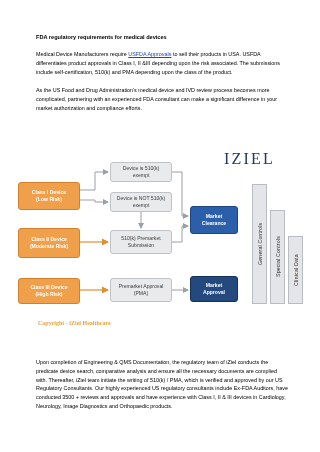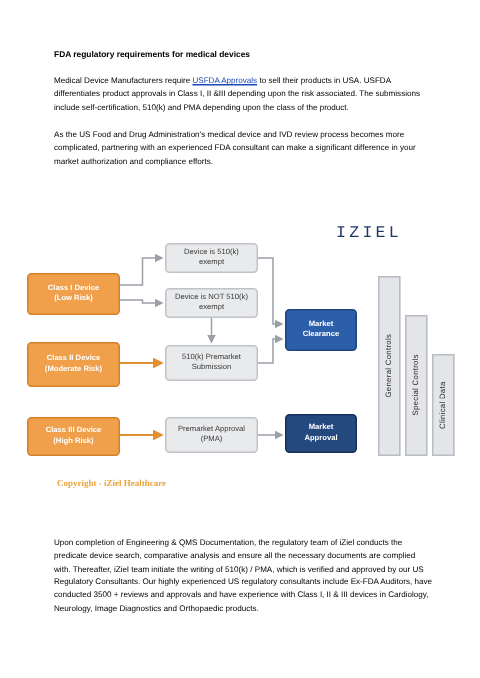--- a/index.html
+++ b/index.html
@@ -60,24 +60,24 @@
     position: absolute;
     left: 196px;
     top: 14px;
     width: 78px;
     height: 34px;
   }
   .iziel-word {
     position: absolute;
     left: 212px;
     top: 32px;
-    font-size: 11px;
+    font-size: 16px;
     letter-spacing: 2.2px;
     color: #1f3864;
-    font-family: Liberation Mono, monospace;
+    font-family: Liberation Serif, serif;
   }
 
   .box {
     position: absolute;
     box-sizing: border-box;
     display: flex;
     align-items: center;
     justify-content: center;
     text-align: center;
     font-size: 5.1px;

